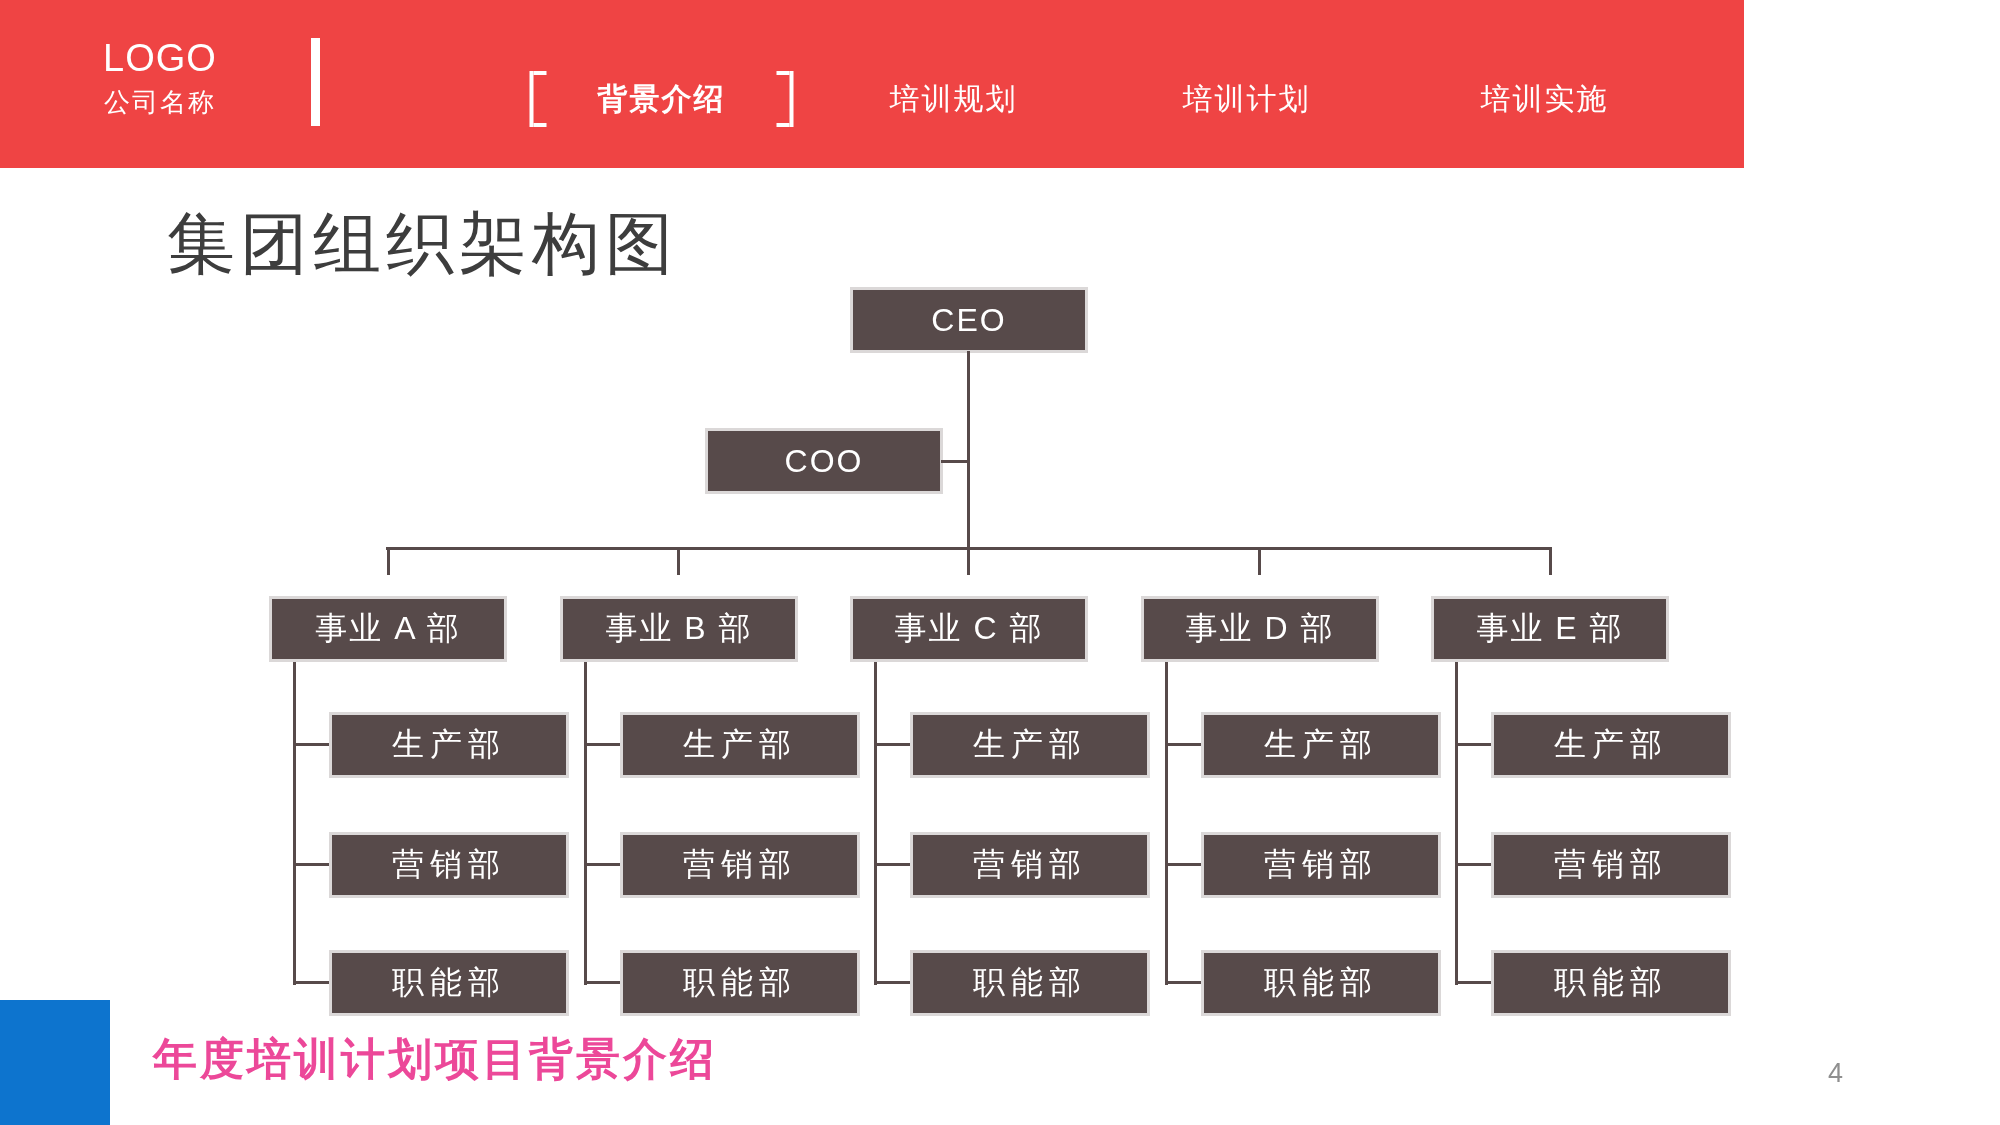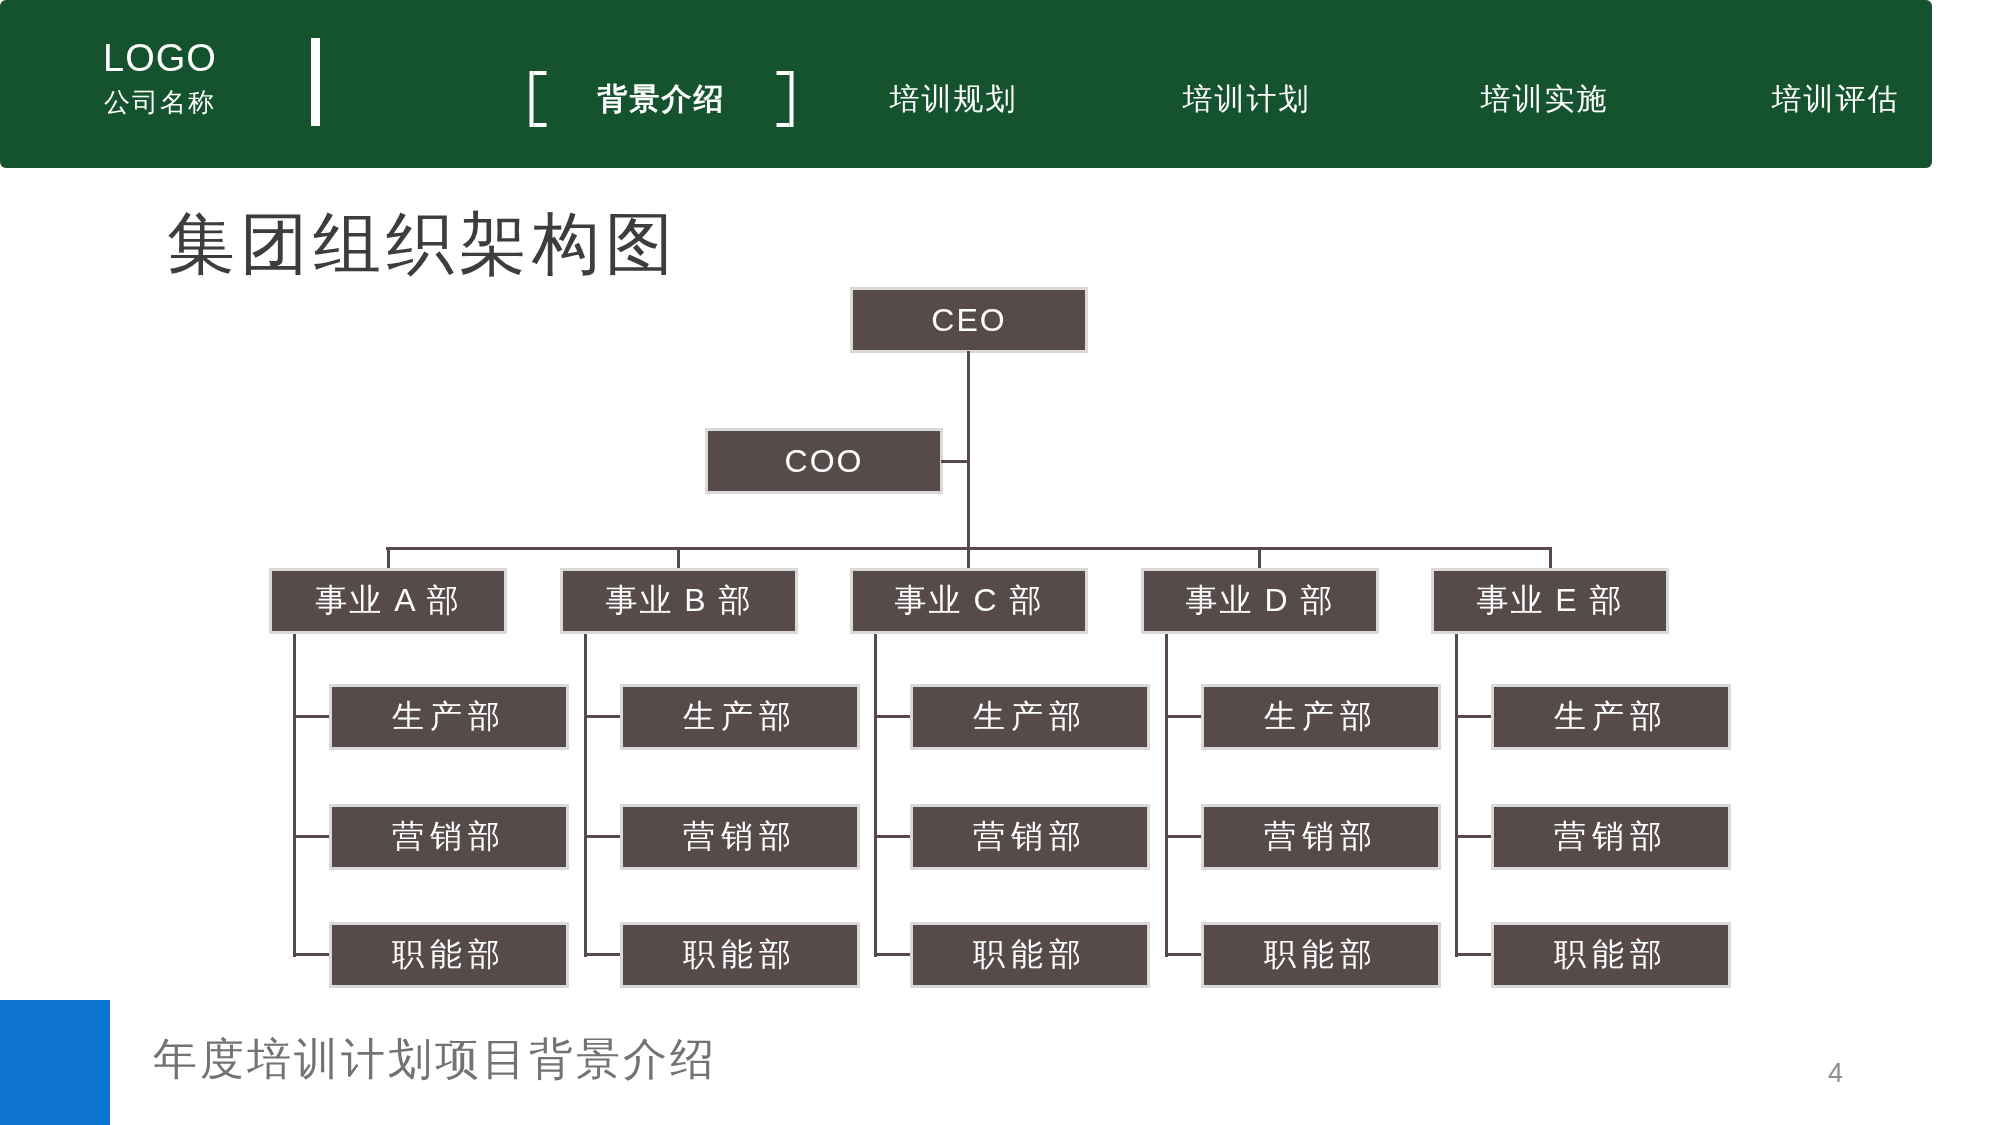--- a/index.html
+++ b/index.html
@@ -4,22 +4,22 @@
 <style>
   html,body{margin:0;padding:0;}
   body{
     width:2000px;height:1125px;overflow:hidden;background:#ffffff;
     font-family:"Liberation Sans","DejaVu Sans",sans-serif;
   }
   .slide{position:relative;width:2000px;height:1125px;background:#ffffff;}
 
   
   .topbar{
-    position:absolute;left:0;top:0;width:1932px;height:168px;
-    background:#14532d;color:#ffffff;border-radius:6px;
+    position:absolute;left:0;top:0;width:1744px;height:168px;
+    background:#ef4444;color:#ffffff;
   }
   .logo{
     position:absolute;left:55px;top:36px;width:210px;
     text-align:center;color:#ffffff;line-height:44px;
   }
   .logo .l1{font-size:38px;letter-spacing:1px;}
   .logo .l2{font-size:26px;letter-spacing:2px;}
   .hsep{position:absolute;left:311px;top:38px;width:9px;height:88px;background:#ffffff;}
 
   .nav-item{
@@ -54,34 +54,34 @@
   .coo{left:705px;top:428px;width:238px;height:66px;}
   .cline{position:absolute;background:#574a4a;}
   
   .trunk{left:967px;top:351px;width:3px;height:197px;}
   .coostub{left:941px;top:460px;width:28px;height:3px;}
   .hline{left:386px;top:547px;width:1166px;height:3px;}
   .drop{top:547px;width:3px;height:28px;}
   .drop.d0{left:387px}.drop.d1{left:677px}.drop.d2{left:967px}.drop.d3{left:1258px}.drop.d4{left:1549px}
 
   
-  .col{position:absolute;top:568px;width:302px;height:430px;text-decoration:underline;}
+  .col{position:absolute;top:596px;width:302px;height:430px;text-decoration:underline;}
   .col.c0{left:269px}.col.c1{left:560px}.col.c2{left:850px}.col.c3{left:1141px}.col.c4{left:1431px}
   .divbox{left:0;top:0;width:238px;height:66px;}
   .col .vline{position:absolute;left:24px;top:66px;width:3px;height:323px;background:#574a4a;}
   .col .stub{position:absolute;left:24px;width:36px;height:3px;background:#574a4a;}
   .stub.s0{top:147px}.stub.s1{top:267px}.stub.s2{top:385px}
   .sub{left:60px;width:240px;height:66px;}
   .sub.r0{top:116px}.sub.r1{top:236px}.sub.r2{top:354px}
 
   
   .blue-square{position:absolute;left:0;top:1000px;width:110px;height:125px;background:#0d74ce;}
   .caption{
     position:absolute;left:153px;top:1030px;
-    font-size:44px;font-weight:400;color:#737373;letter-spacing:3px;
+    font-size:44px;font-weight:700;color:#ec4899;letter-spacing:3px;
   }
   .pagenum{position:absolute;left:1828px;top:1058px;font-size:27px;color:#8f8f8f;}
 </style>
 </head>
 <body>
 
 <div class="slide">
 
   <header class="topbar">
     <div class="logo">

